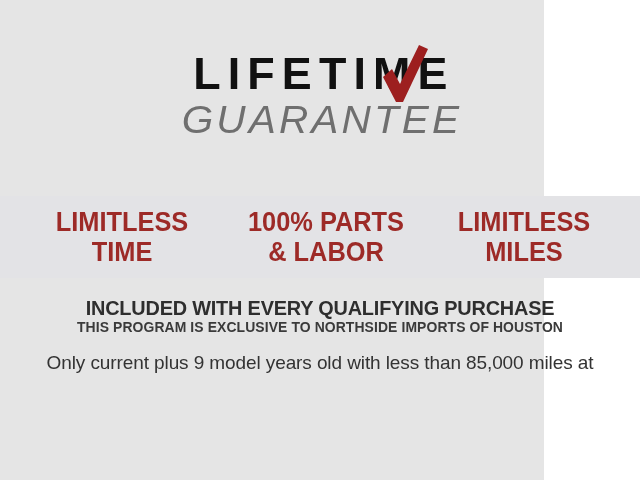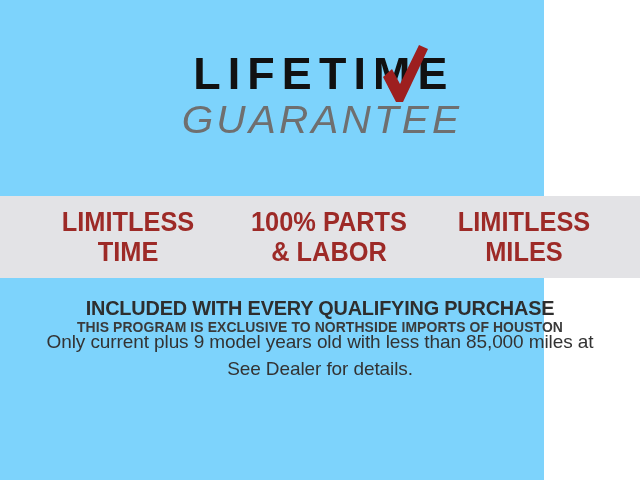--- a/index.html
+++ b/index.html
@@ -13,21 +13,21 @@
     height: 480px;
     overflow: hidden;
     font-family: "Liberation Sans", sans-serif;
     -webkit-font-smoothing: antialiased;
   }
 
   .ad {
     position: relative;
     width: 544px;
     height: 480px;
-    background: #7dd3fc;
+    background: #e5e5e5;
   }
 
   
   .logo-block {
     position: absolute;
     left: 0;
     top: 52px;
     width: 640px;
     text-align: center;
   }
@@ -76,21 +76,21 @@
   
   .banner {
     position: absolute;
     left: 0;
     top: 196px;
     width: 640px;
     height: 82px;
     background: #e3e3e6;
     display: flex;
     align-items: center;
-    justify-content: flex-end;
+    justify-content: space-between;
     box-sizing: border-box;
     padding: 0 26px;
   }
 
   .banner-col {
     flex: 0 0 auto;
     text-align: center;
     color: #9d2a27;
     font-family: "Liberation Sans", sans-serif;
     font-weight: bold;
@@ -133,21 +133,21 @@
     font-size: 14.5px;
     letter-spacing: 0.1px;
     color: #3a3a3a;
     line-height: 1.1;
     transform: scaleX(0.96);
   }
 
   .fineprint {
     position: absolute;
     left: 34px;
-    top: 329px;
+    top: 350px;
     width: 572px;
     text-align: center;
     font-family: "Liberation Sans", sans-serif;
     font-weight: normal;
     font-size: 19px;
     color: #333333;
     line-height: 1.42;
     letter-spacing: -0.1px;
   }
   .fineprint span { display: block; white-space: nowrap; }
@@ -187,16 +187,15 @@
     </div>
 
   </div>
 
   <div class="headline">INCLUDED WITH EVERY QUALIFYING PURCHASE</div>
 
   <div class="subheadline">THIS PROGRAM IS EXCLUSIVE TO NORTHSIDE IMPORTS OF HOUSTON</div>
 
   <div class="fineprint">
     <span>Only current plus 9 model years old with less than 85,000 miles at</span>
-    <span>See Dealer for details.</span>
   </div>
 
 </div>
 
 </body></html>

